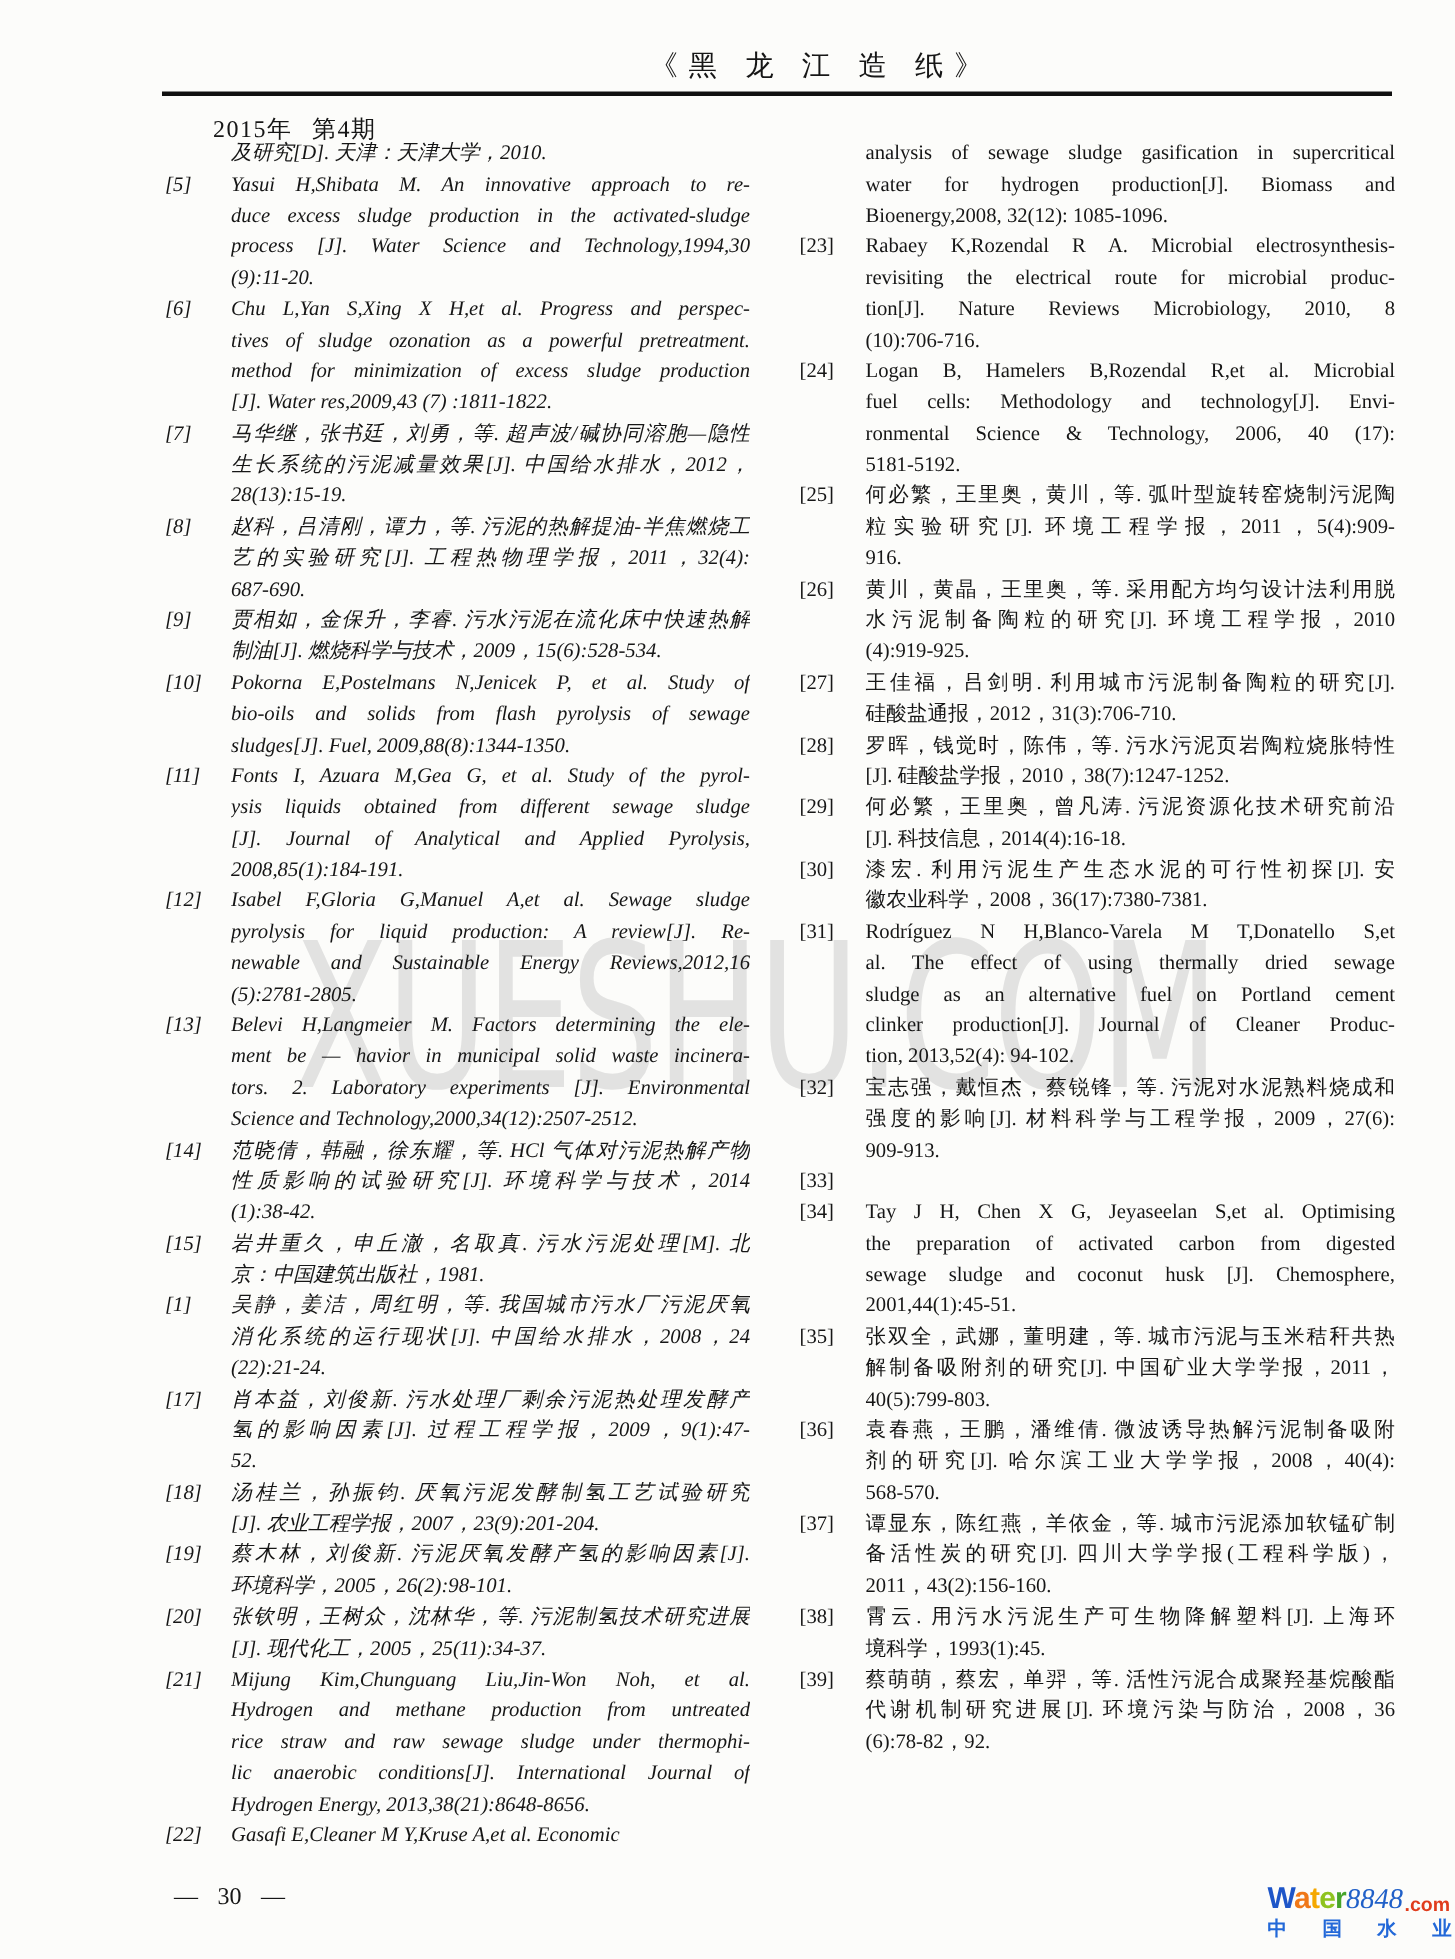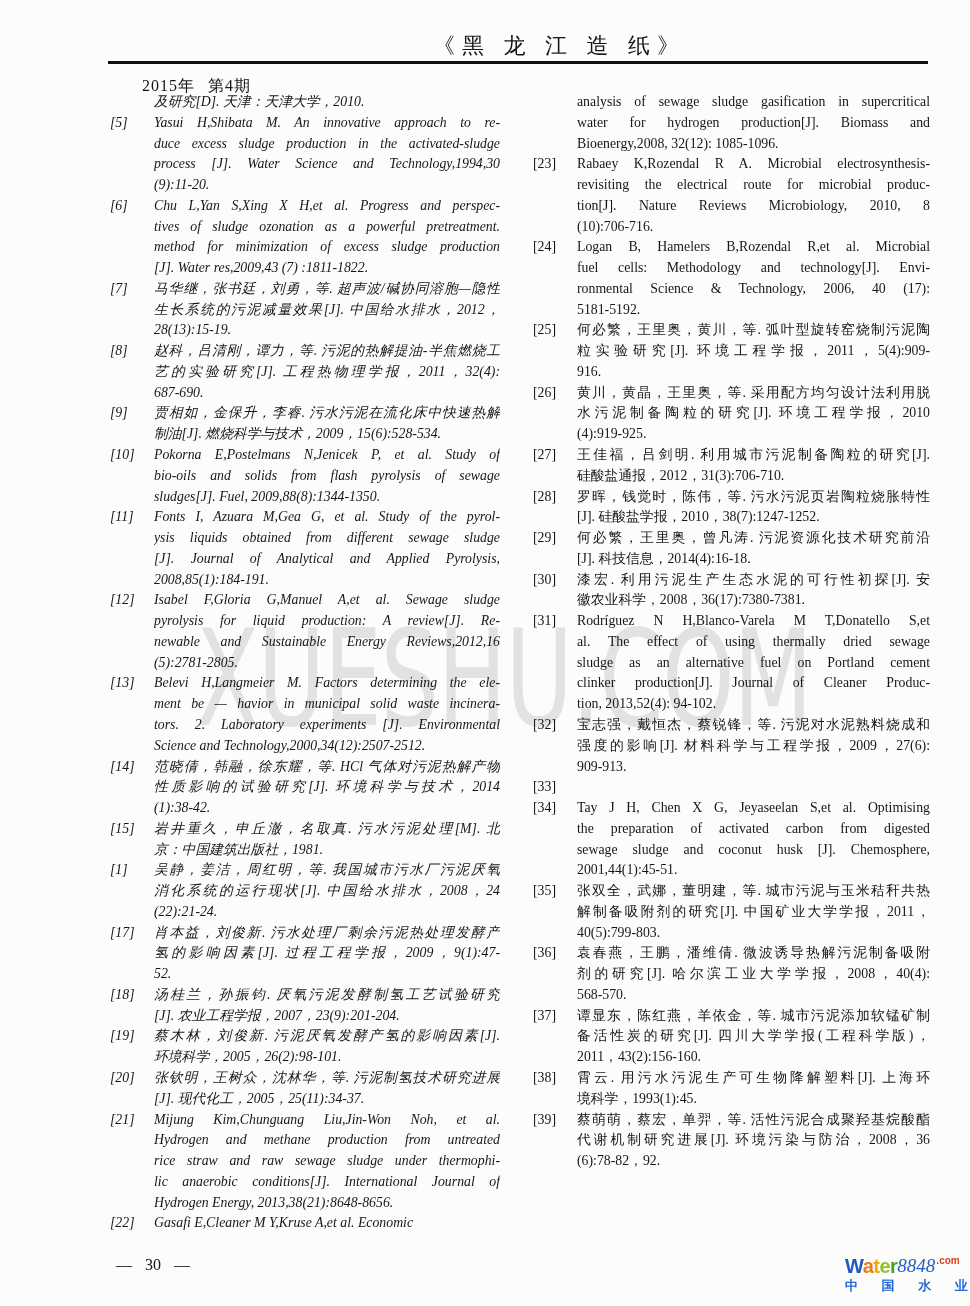--- a/index.html
+++ b/index.html
@@ -12,21 +12,21 @@
     font-family:"Liberation Serif","DejaVu Serif",serif;
     color:#161616;
   }
   
   .issue{
     position:absolute;left:142px;top:33px;
     font-size:16px;word-spacing:8px;letter-spacing:1px;margin-top:43px;
   }
   .journal{
     position:absolute;left:433px;top:31px;
-    font-size:22px;letter-spacing:7px;font-weight:500;
+    font-size:19px;letter-spacing:7px;font-weight:500;
   }
   .header-rule{
     position:absolute;left:108px;top:61px;width:820px;height:3px;
     background:#101010;
   }
   
   .watermark{
     position:absolute;left:196px;top:612px;
     font-family:"DejaVu Sans","Liberation Sans",sans-serif;
     font-size:128px;line-height:128px;font-weight:400;
@@ -55,27 +55,27 @@
   
   .page-no{
     position:absolute;left:116px;top:1256px;z-index:2;
     font-size:16px;display:flex;gap:13px;align-items:center;
   }
   .logo{
     position:absolute;left:845px;top:1256px;width:122px;z-index:2;
     font-family:"Liberation Sans","DejaVu Sans",sans-serif;
     line-height:1;
   }
-  .logo-line1{display:flex;align-items:flex-start;white-space:nowrap;}
+  .logo-line1{display:flex;align-items:flex-end;white-space:nowrap;}
   .logo-brand{font-weight:bold;font-size:20px;letter-spacing:-0.5px;}
   .logo-num{
     font-family:"Liberation Serif",serif;font-style:italic;font-weight:normal;
     font-size:19px;letter-spacing:0;
   }
-  .logo-com{font-size:10px;font-weight:bold;margin-left:1px;}
+  .logo-com{font-size:13px;font-weight:bold;margin-left:1px;}
   .logo-tagline{
     margin-top:3px;font-size:13px;font-weight:bold;letter-spacing:10px;
     white-space:nowrap;
   }
 </style>
 </head>
 <body>
 
 <div class="page">
 

